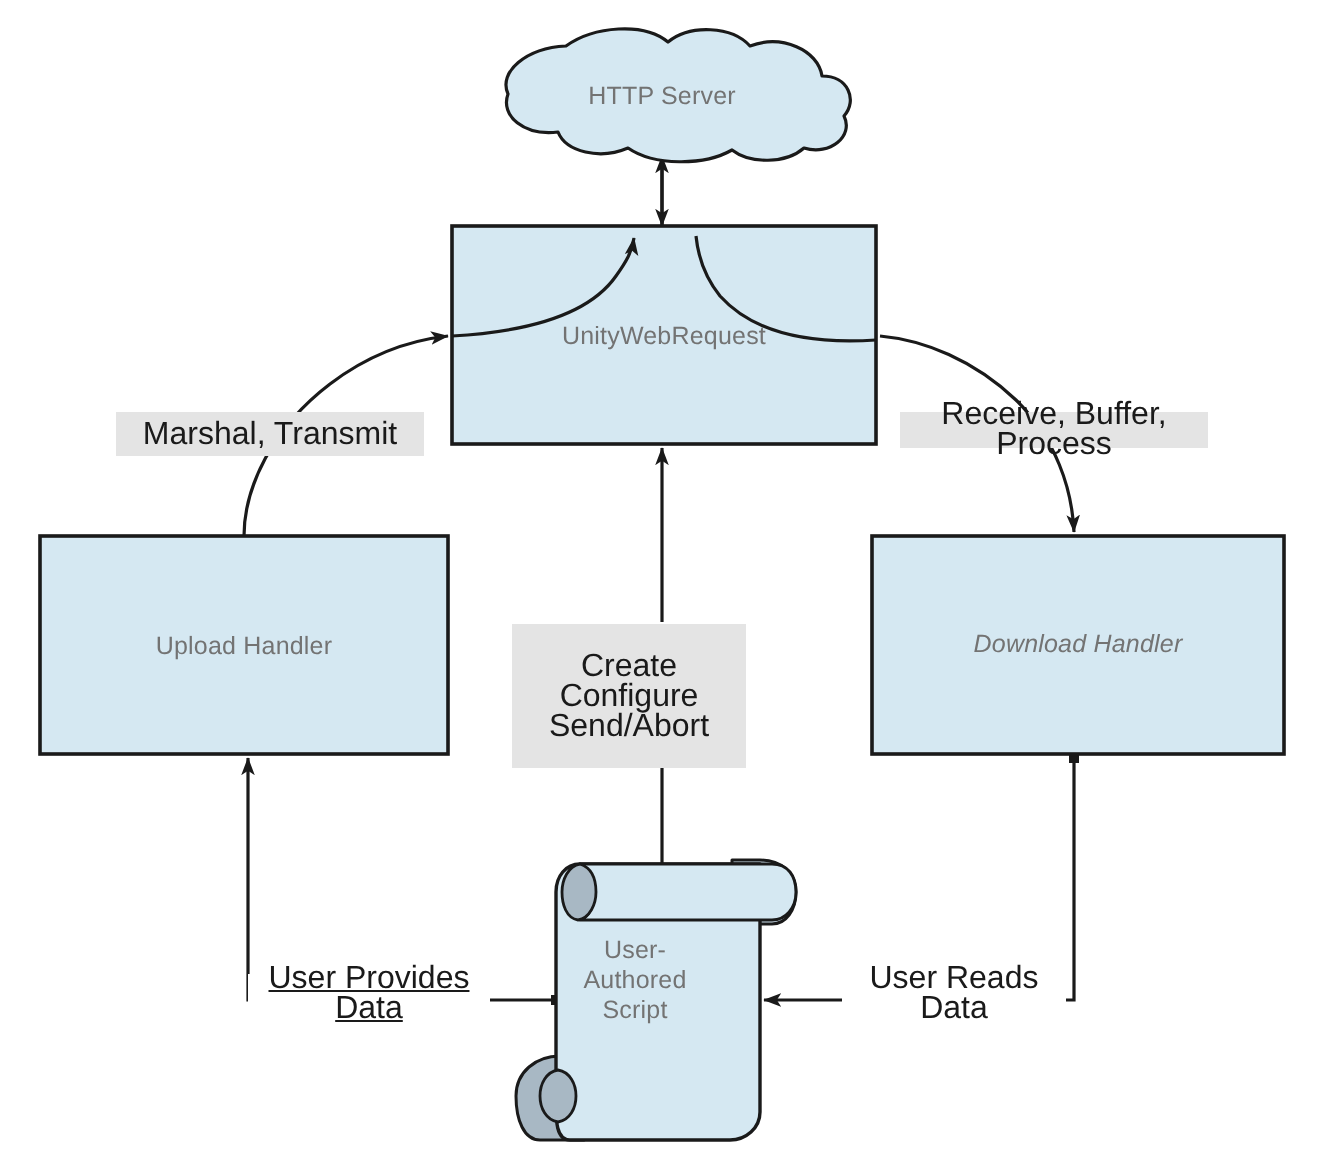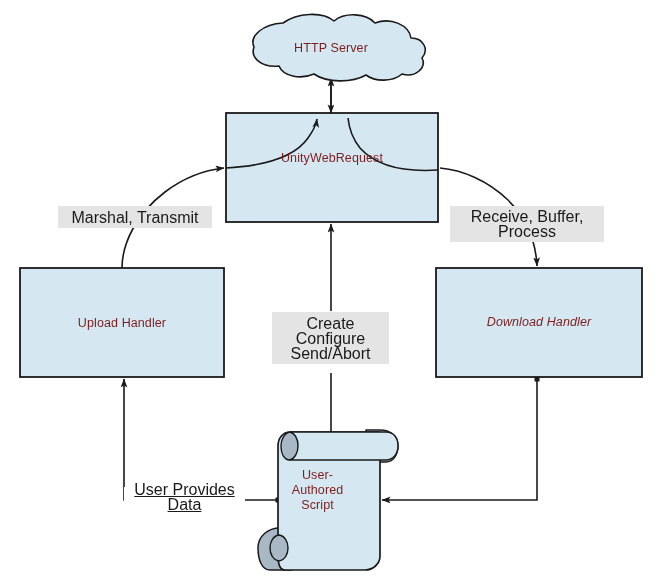--- a/index.html
+++ b/index.html
@@ -25,21 +25,21 @@
     top: 0;
     width: 671px;
     height: 585px;
   }
   .node-label {
     position: absolute;
     display: flex;
     align-items: center;
     justify-content: center;
     text-align: center;
-    color: #7f1d1d;
+    color: #737373;
     font-size: 12.5px;
     line-height: 15px;
     letter-spacing: 0.1px;
     white-space: pre-line;
     pointer-events: none;
   }
   .edge-label {
     position: absolute;
     display: flex;
     align-items: center;
@@ -152,33 +152,34 @@
       <path d="M290,432 C296,434 298,440 298,446 C298,452 295,459 289,460
                C283,459 281,452 281,446 C281,440 284,433 290,432 Z" fill="#a8b8c4" stroke="#1a1a1a" stroke-width="1.4"></path>
 
       <path d="M270,548 C270,542 273,536 279,535 C285,536 288,542 288,548
                C288,554 285,560 279,561 C273,560 270,554 270,548 Z" fill="#a8b8c4" stroke="#1a1a1a" stroke-width="1.4"></path>
     </g>
   </svg>
 
   <div class="node-label" style="left:243px; top:28px; width:176px; height:40px;">HTTP Server</div>
 
-  <div class="node-label" style="left:226px; top:143px; width:212px; height:30px;">UnityWebRequest</div>
+  <div class="node-label" style="left:226px; top:153px; width:212px; height:30px;">UnityWebRequest</div>
 
   <div class="node-label" style="left:20px; top:269px; width:204px; height:109px;">Upload Handler</div>
 
   <div class="node-label" style="left:436px; top:268px; width:206px; height:109px;font-style:italic;">Download Handler</div>
 
   <div class="node-label" style="left:278px; top:468px; width:79px; height:44px;">User-Authored
 Script</div>
 
   <div class="edge-label gray" style="left:58px; top:206px; width:154px; height:22px;">Marshal, Transmit</div>
 
-  <div class="edge-label gray" style="left:450px; top:206px; width:154px; height:36px;">Receive, Buffer, Process</div>
+  <div class="edge-label gray" style="left:450px; top:206px; width:154px; height:18px;">Receive, Buffer, Process</div>
 
-  <div class="edge-label gray" style="left:272px; top:312px; width:117px; height:52px;">Create
+  <div class="edge-label gray" style="left:256px; top:312px; width:117px; height:72px;">Create
 Configure
 Send/Abort</div>
 
   <div class="edge-label white" style="left:124px; top:487px; width:121px; height:20px;text-decoration:underline;">User Provides Data</div>
 
+  <div class="edge-label white" style="left:421px; top:487px; width:112px; height:20px;">User Reads Data</div>
 
 </div>
 
 </body></html>

